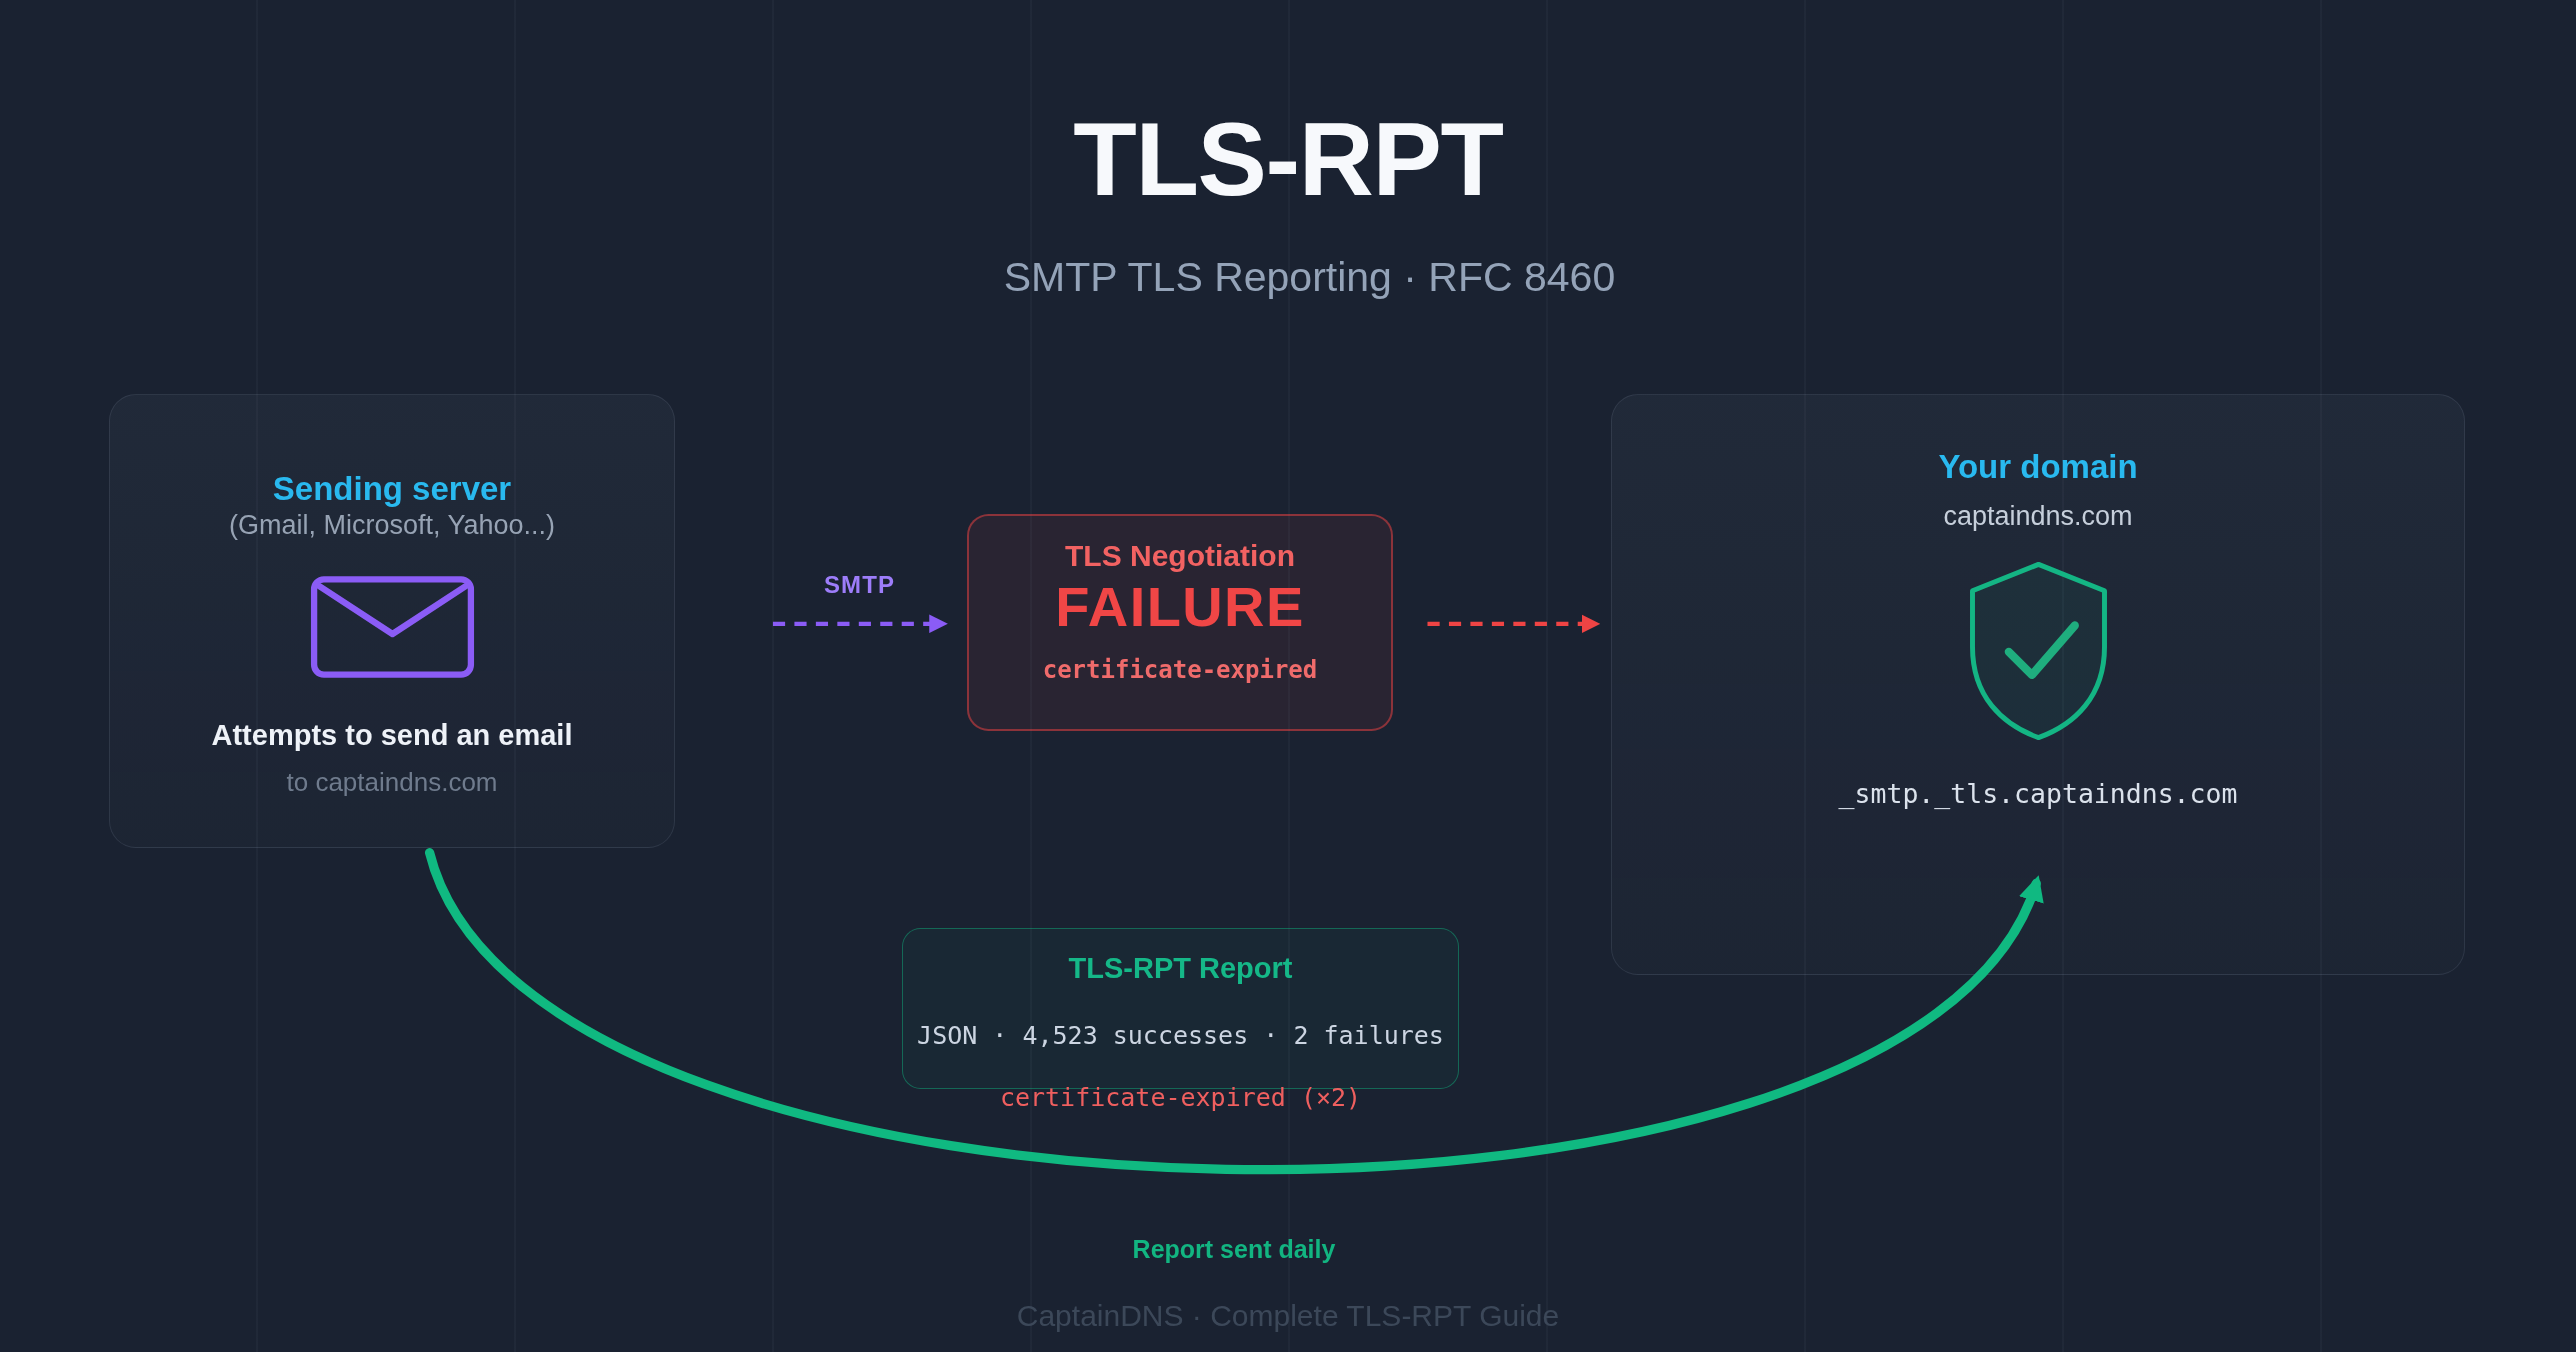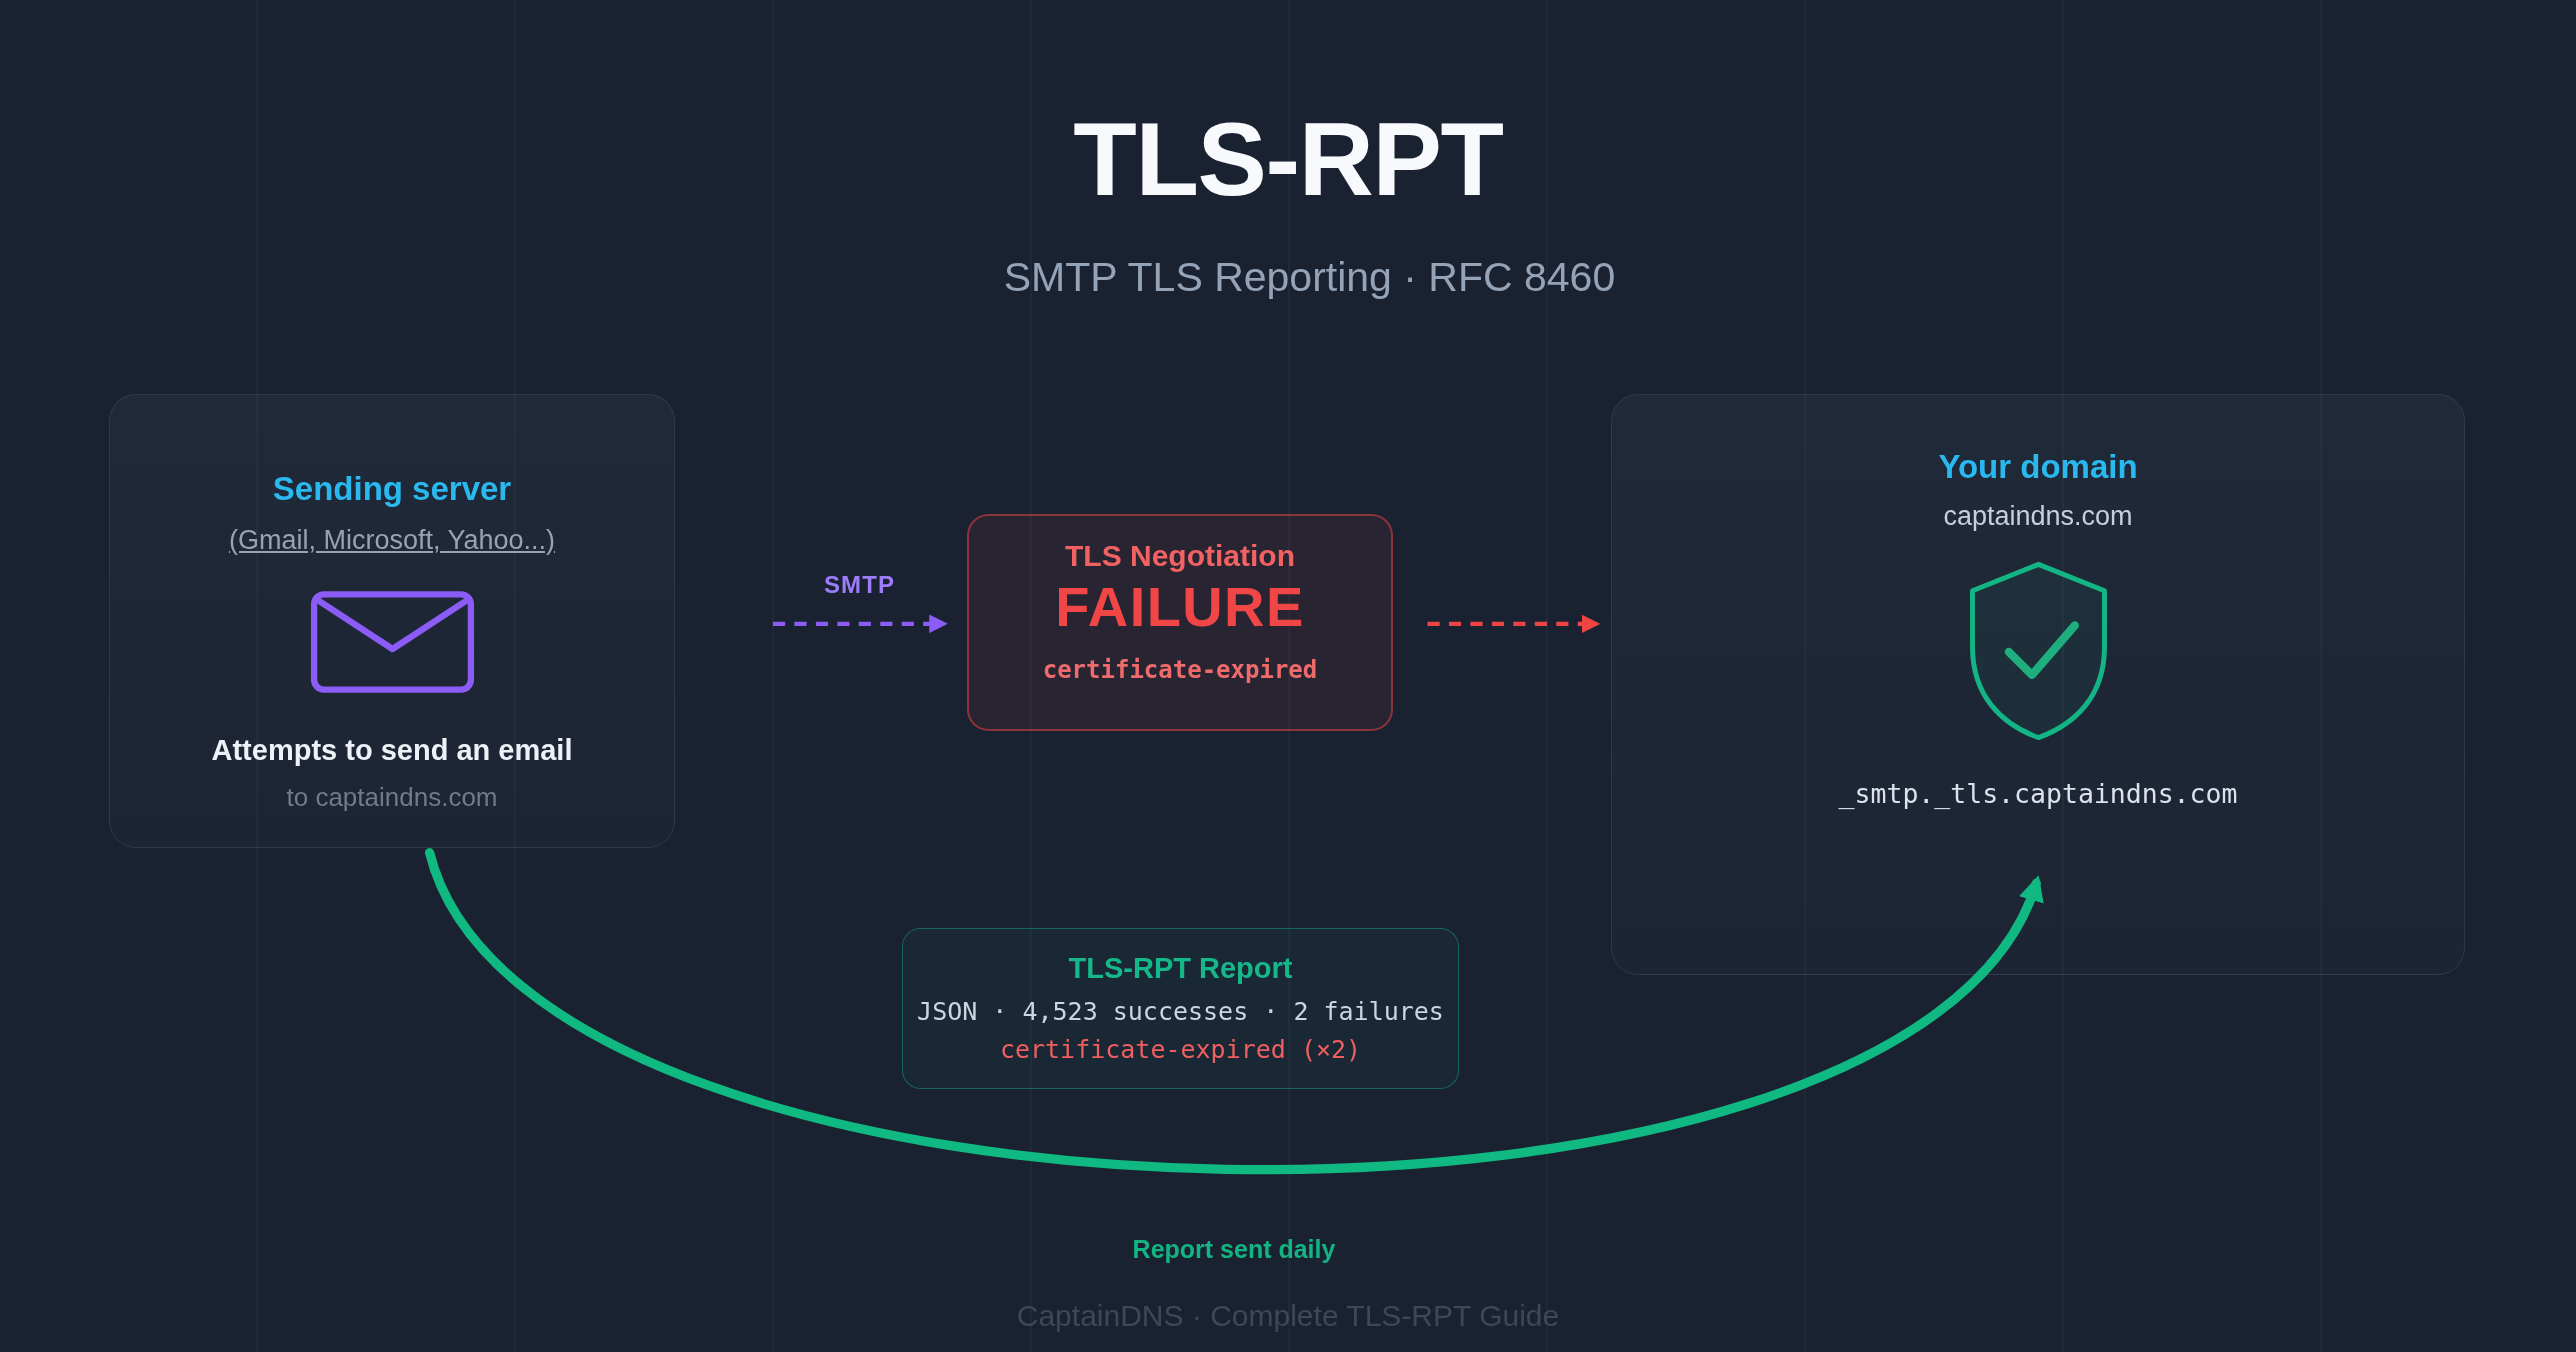--- a/index.html
+++ b/index.html
@@ -31,21 +31,21 @@
     position: absolute;
     background: linear-gradient(180deg, rgba(148,163,184,0.06), rgba(148,163,184,0.025));
     border: 1.4px solid rgba(148,163,184,0.15);
     border-radius: 27px;
     display: flex; flex-direction: column; align-items: center;
   }
   .card-left  { left: 109px;  top: 394px; width: 566px;  height: 454px; padding-top: 74px; }
   .card-right { left: 1611px; top: 394px; width: 854px; height: 581px; padding-top: 52px; }
 
   .card-title { font-size: 33px; font-weight: 700; color: #29b9ef; line-height: 1.2; }
-  .providers  { margin-top: 16px; font-size: 27px; color: #97a3b4; text-decoration: underline; }
+  .providers  { margin-top: 1px; font-size: 27px; color: #97a3b4; }
   .domain     { margin-top: 14.3px; font-size: 27px; color: #c6cfdb; }
   .envelope-wrap { margin-top: 30px; }
   .shield-wrap   { margin-top: 24px; }
   .action { margin-top: 34px; font-size: 29px; font-weight: 600; color: #eef2f8; }
   .target { margin-top: 15.7px; font-size: 26px; color: #6f7b8d; }
   .record { margin-top: 30px; font-family: "DejaVu Sans Mono", monospace; font-size: 26.5px; color: #dbe2ec; }
 
   
   .failure-box {
     position: absolute; left: 967px; top: 514px; width: 426px; height: 217px;
@@ -60,20 +60,21 @@
   .failure-reason { margin-top: 21.5px; font-family: "DejaVu Sans Mono", monospace; font-size: 24px; color: #ef6b6b; font-weight: bold; }
 
   
   .report-box {
     position: absolute; left: 902px; top: 928px; width: 557px; height: 161px;
     background: rgba(16,185,129,0.045);
     border: 1.4px solid rgba(16,185,129,0.45);
     border-radius: 18.6px;
     display: flex; flex-direction: column; align-items: center;
     padding-top: 23px;
+    gap: 24px;
   }
   .report-title   { font-size: 29px; font-weight: 700; color: #15b888; }
   .report-summary { margin-top: 12px; font-family: "DejaVu Sans Mono", monospace; font-size: 25px; color: #ccd5e2; }
   .report-detail  { margin-top: 9.3px; font-family: "DejaVu Sans Mono", monospace; font-size: 25px; color: #ef5f5f; }
 
   
   .smtp-label {
     position: absolute; left: 772px; top: 571px; width: 175px;
     text-align: center; font-size: 24px; font-weight: 700; letter-spacing: 1.1px; color: #9d7dfa;
   }

